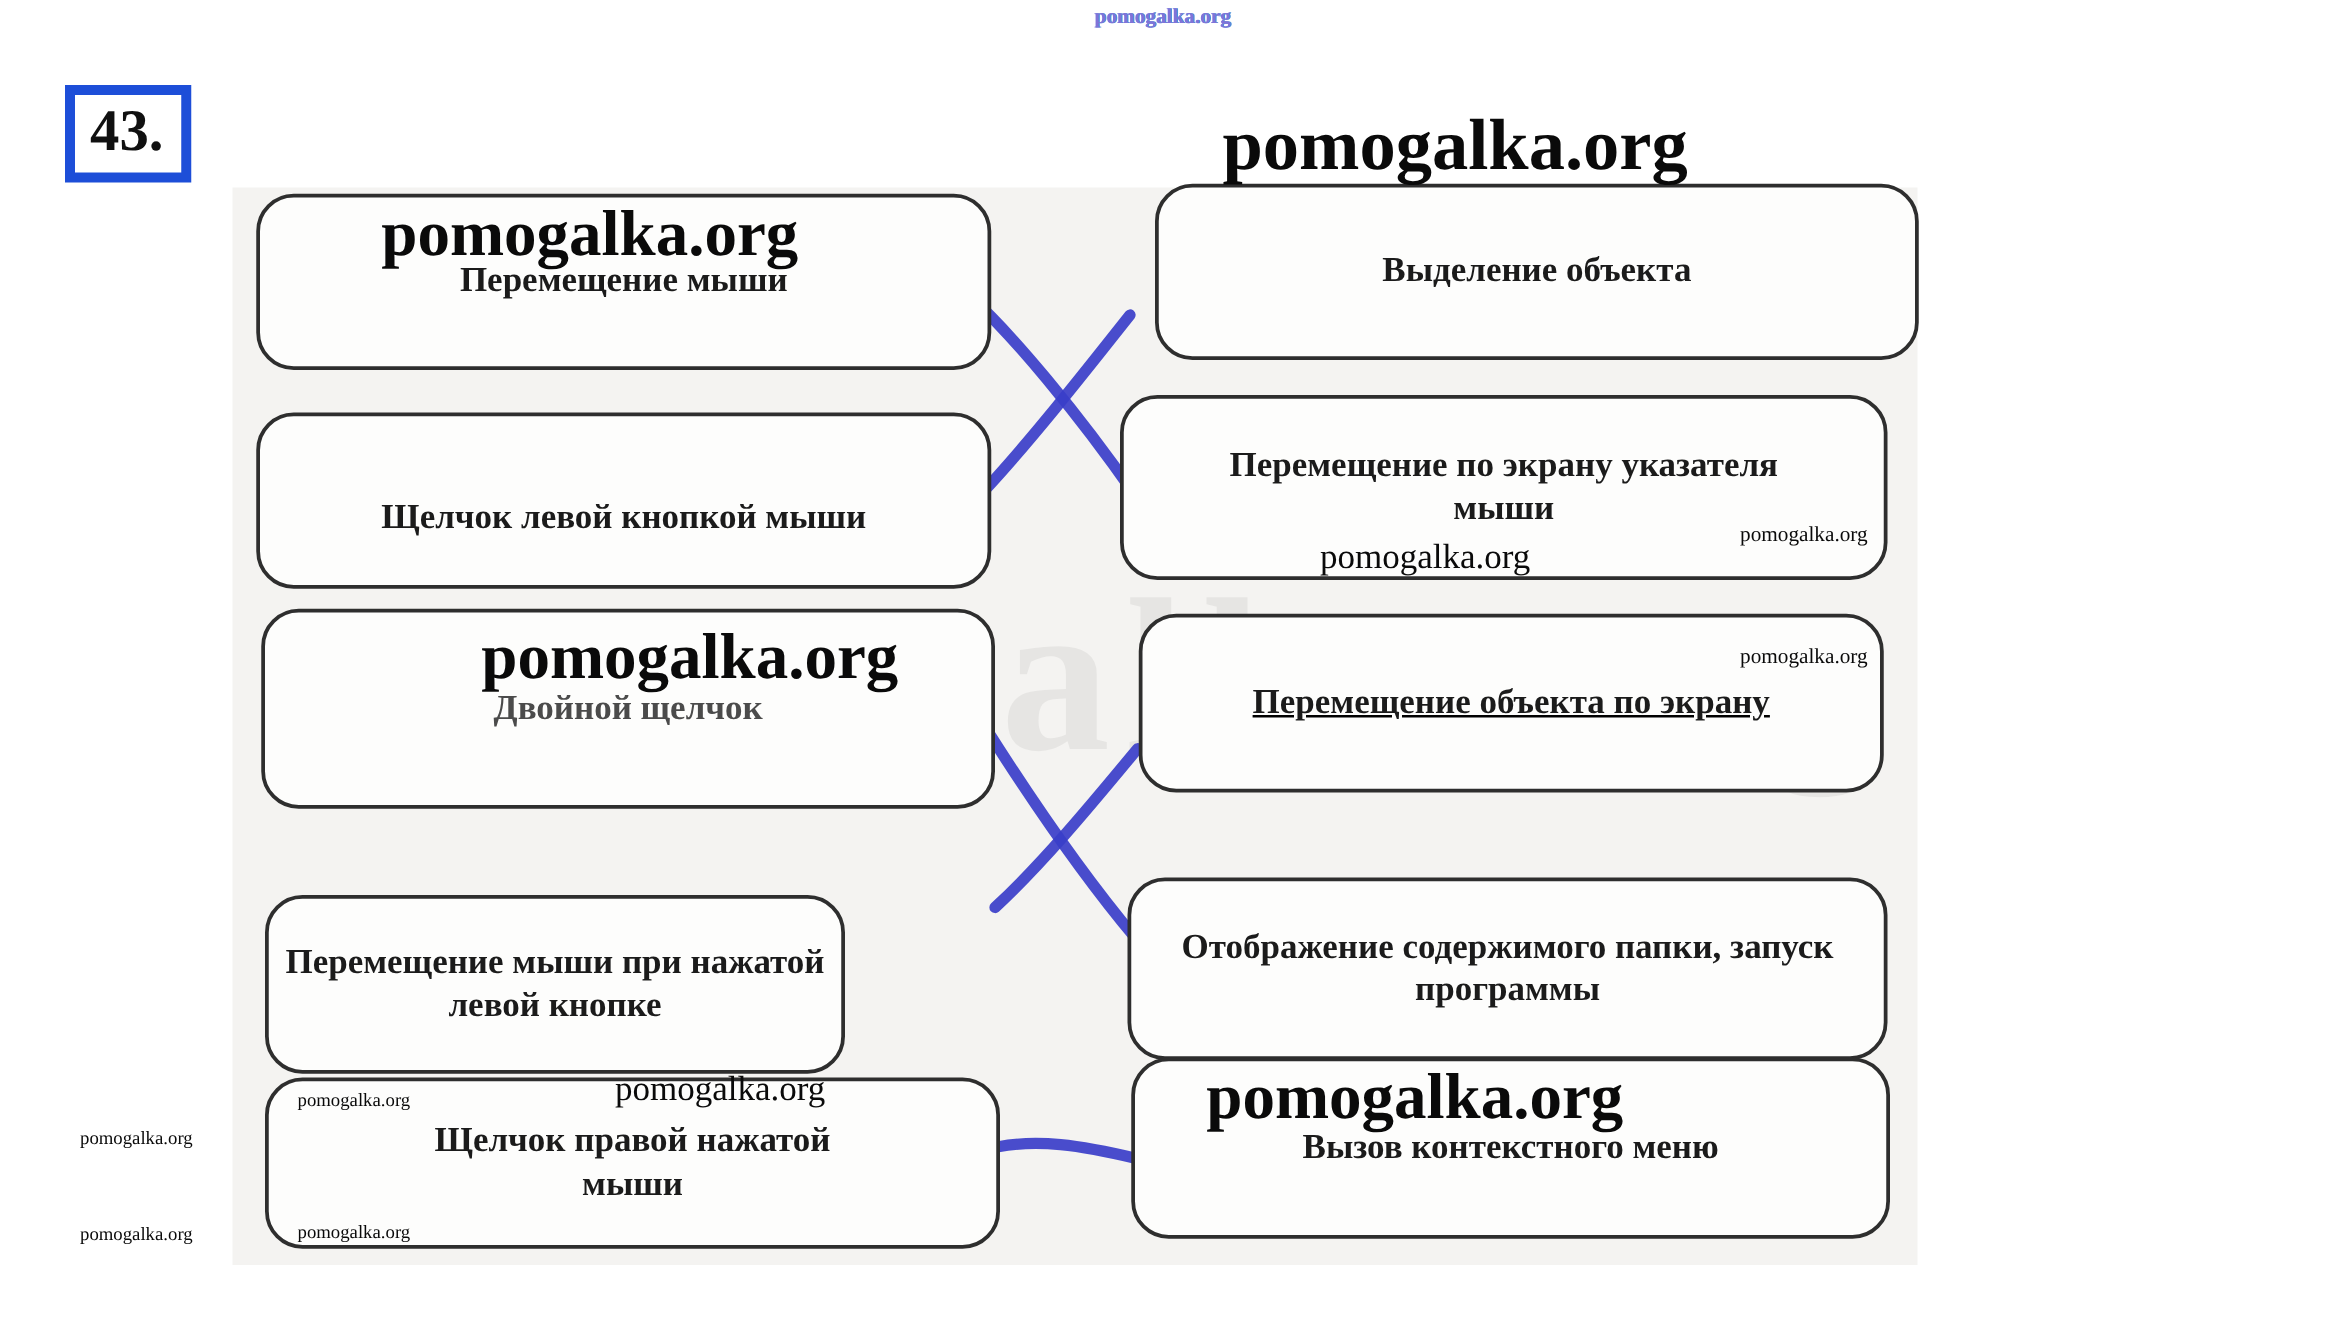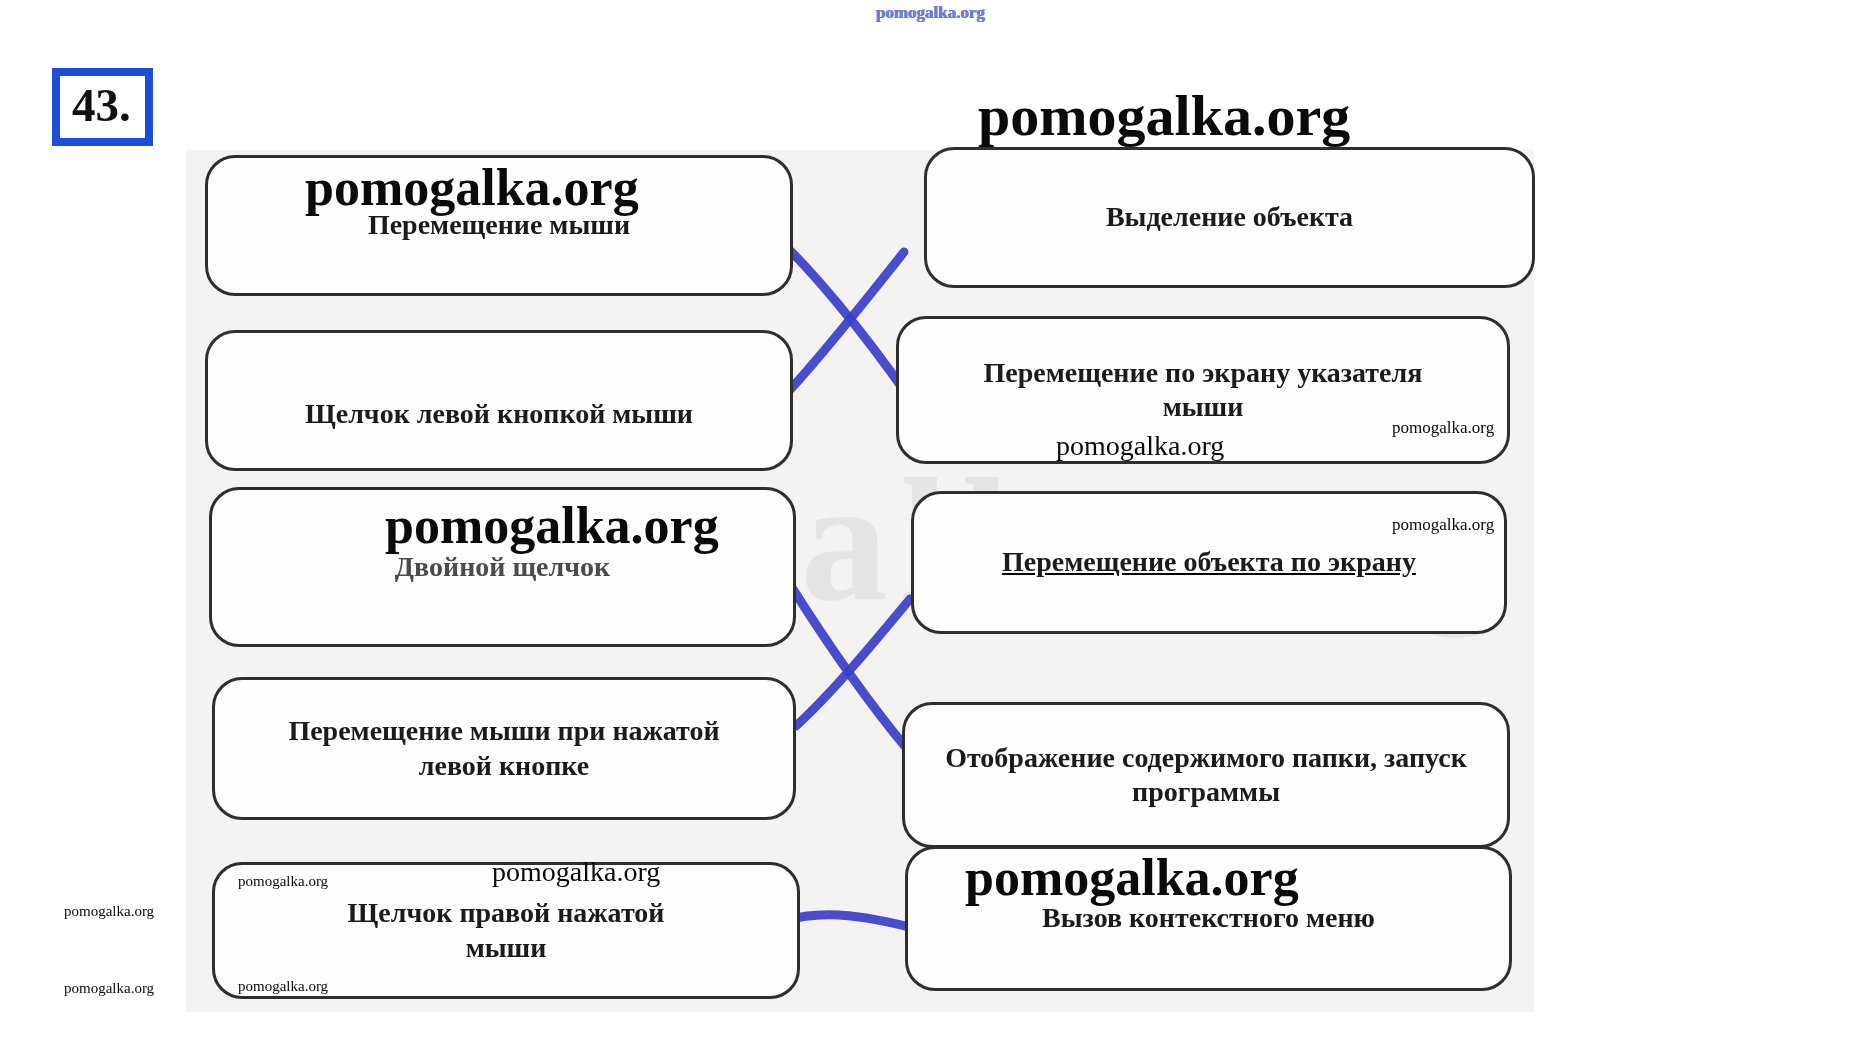--- a/index.html
+++ b/index.html
@@ -20,21 +20,21 @@
   
   .box { position:absolute; background:#fdfdfc; border:3px solid #2e2e2e;
          border-radius:30px; display:flex; align-items:center; justify-content:center;
          text-align:center; }
   .box-label { font-family:"Liberation Serif", serif; font-weight:600;
                font-size:28px; line-height:1.22; color:#1b1b1b; }
 
   .l1 { left:205px; top:155px; width:588px; height:141px; }
   .l2 { left:205px; top:330px; width:588px; height:141px; }
   .l3 { left:209px; top:487px; width:587px; height:160px; }
-  .l4 { left:212px; top:677px; width:584px; height:143px; }
+  .l4 { left:212px; top:716px; width:464px; height:143px; }
   .l5 { left:212px; top:862px; width:588px; height:137px; }
 
   .r1 { left:896px; top:147px; width:611px; height:141px;margin-left:28px; }
   .r2 { left:896px; top:316px; width:614px; height:148px; }
   .r3 { left:911px; top:491px; width:596px; height:143px;text-decoration:underline; }
   .r4 { left:902px; top:670px; width:608px; height:146px;margin-top:32px; }
   .r5 { left:905px; top:846px; width:607px; height:145px; }
 
   .l2 .box-label { max-width:430px;margin-top:28px; }
   .l3 .box-label { color:#4b4b4b; }

